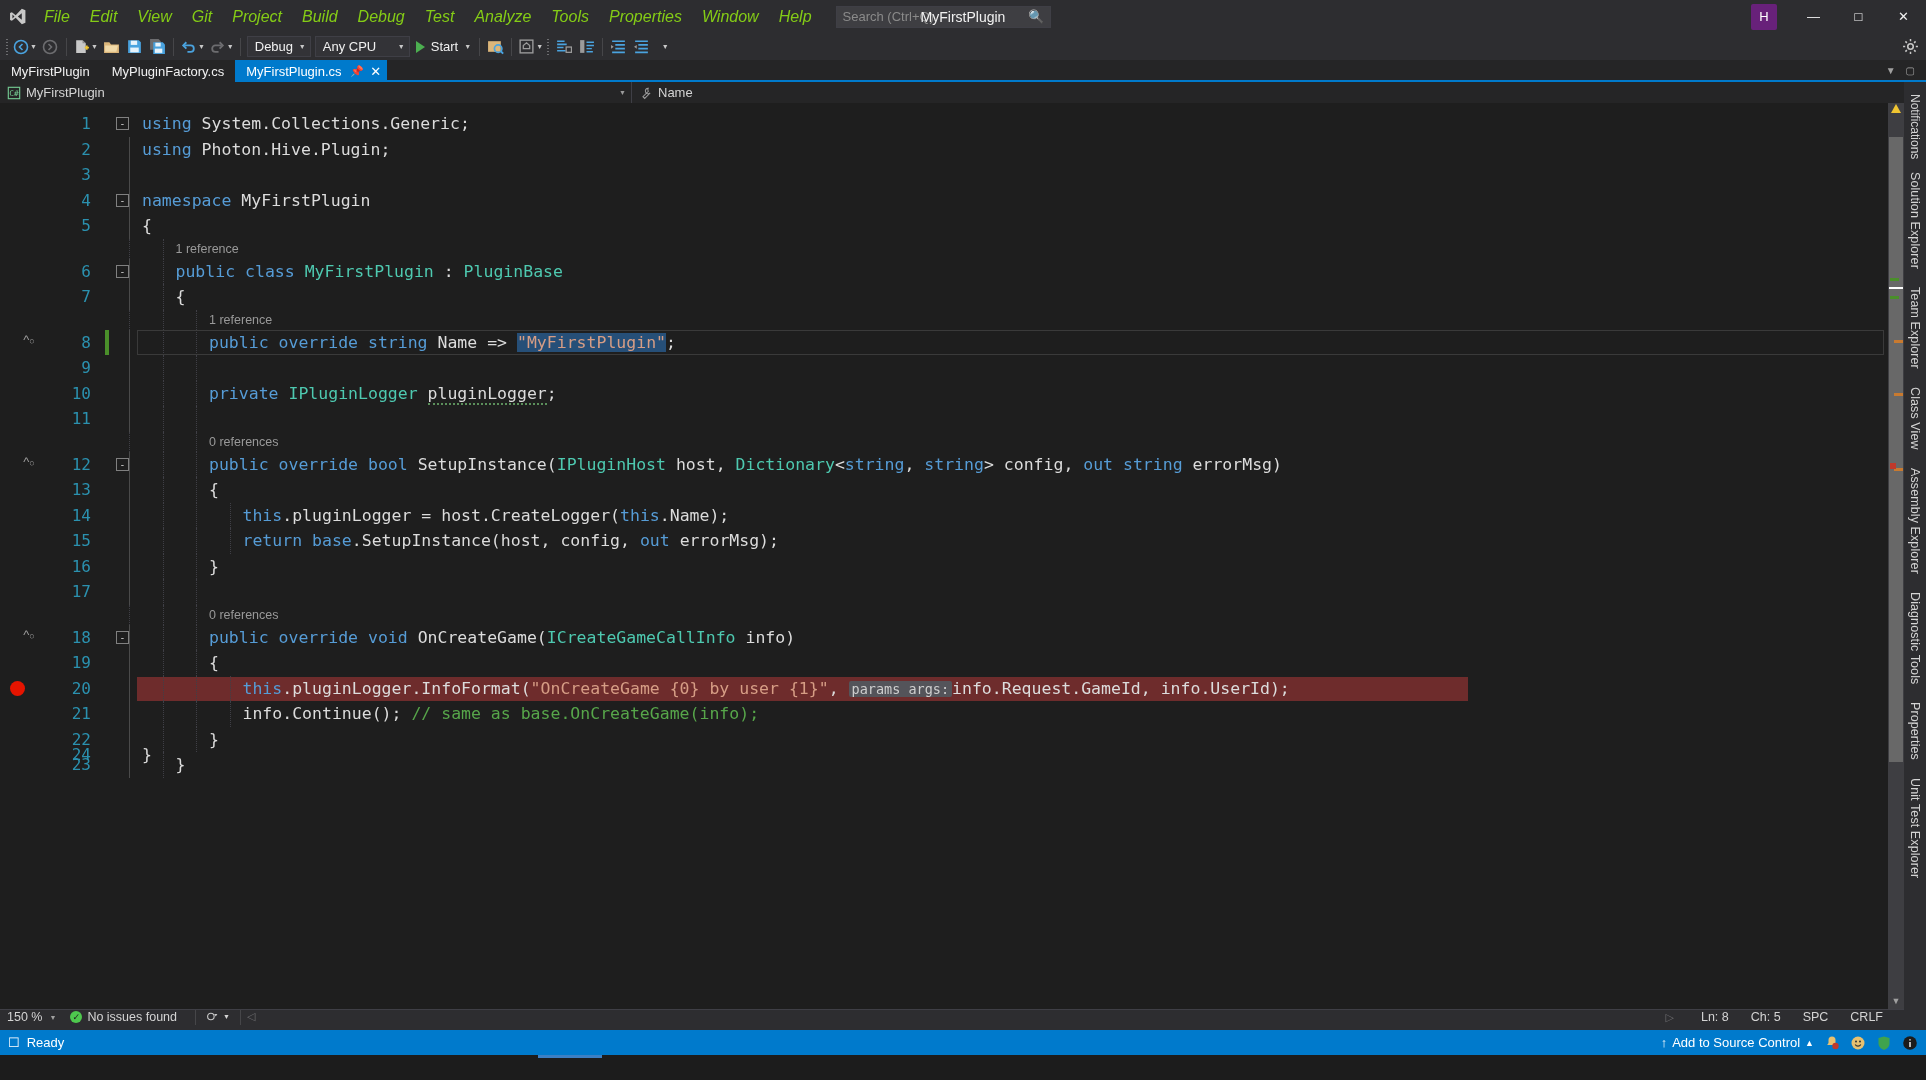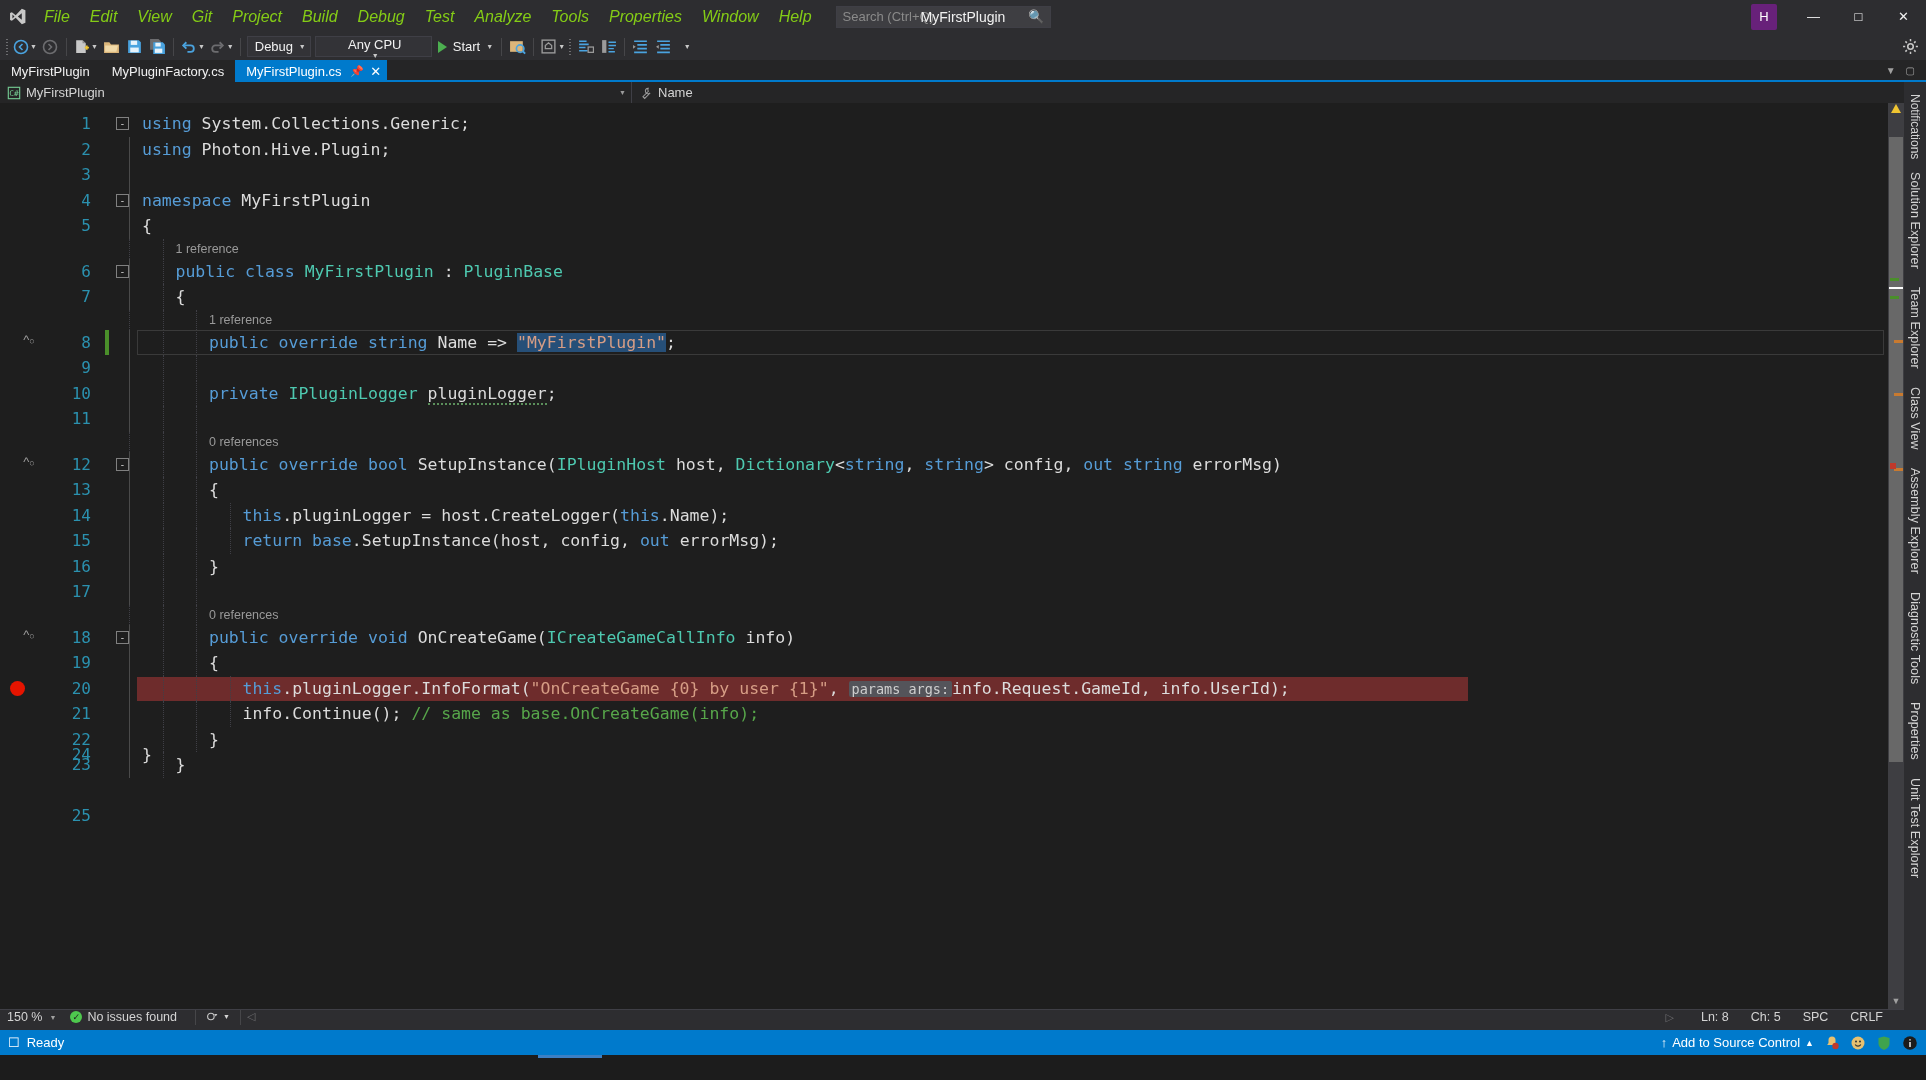--- a/index.html
+++ b/index.html
@@ -62,21 +62,21 @@
     color:#c8c8c8; font-size:13px; padding:0 2px; position:relative;
   }
   .tb-sep { width:1px; height:18px; background:#464649; margin:0 4px; }
   .tb-caret { font-size:7px; color:#c8c8c8; margin-left:1px; }
   .tb-combo {
     height:21px; background:#333337; border:1px solid #3f3f46;
     display:flex; align-items:center; justify-content:space-between;
     color:#f1f1f1; font-size:13px; padding:0 4px 0 7px; margin:0 2px;
   }
   .combo-debug { width:64px; }
-  .combo-cpu { width:117px;flex-direction:column; }
+  .combo-cpu { width:95px; }
   .start-btn { display:flex; align-items:center; color:#f1f1f1; font-size:13px; height:23px; padding:0 4px; }
   .play-tri {
     width:0; height:0; border-left:9px solid #4caf50;
     border-top:6px solid transparent; border-bottom:6px solid transparent;
     margin-right:6px;
   }
   .tb-right { margin-left:auto; display:flex; align-items:center; padding-right:4px; }
 
   
   .tabrow {
@@ -470,21 +470,20 @@
               <div style="position: absolute; top: 0px; height: 20px; width: 1px; left: 162.5px; border-left: 1px dotted rgb(63, 63, 70);"></div>
               <div style="position: absolute; top: 0px; height: 20px; width: 1px; left: 196px; border-left: 1px dotted rgb(63, 63, 70);"></div>
             </div>
             <div class="code-line" style="position: absolute; top: 521.5px; left: 0px; right: 0px;"><div class="gutter-ico" style="top: 2px;">^<span style="font-size:9px">○</span></div><div class="ln">18</div><div class="fold">-</div><div style="position: absolute; top: 0px; height: 25.5px; width: 1px; left: 129px; border-left: 1px solid rgb(74, 74, 74);"></div><div style="position: absolute; top: 0px; height: 25.5px; width: 1px; left: 162.5px; border-left: 1px dotted rgb(63, 63, 70);"></div><div style="position: absolute; top: 0px; height: 25.5px; width: 1px; left: 196px; border-left: 1px dotted rgb(63, 63, 70);"></div><div class="code-text" style="left: 209px;"><span class="kw">public </span><span class="kw">override </span><span class="kw">void </span><span class="pln">OnCreateGame</span><span class="pln">(</span><span class="typ">ICreateGameCallInfo</span><span class="pln"> info)</span></div></div>
             <div class="code-line" style="position: absolute; top: 547px; left: 0px; right: 0px;"><div class="ln">19</div><div style="position: absolute; top: 0px; height: 25.5px; width: 1px; left: 129px; border-left: 1px solid rgb(74, 74, 74);"></div><div style="position: absolute; top: 0px; height: 25.5px; width: 1px; left: 162.5px; border-left: 1px dotted rgb(63, 63, 70);"></div><div style="position: absolute; top: 0px; height: 25.5px; width: 1px; left: 196px; border-left: 1px dotted rgb(63, 63, 70);"></div><div class="code-text" style="left: 209px;"><span class="pln">{</span></div></div>
             <div class="code-line" style="position: absolute; top: 572.5px; left: 0px; right: 0px;"><div class="err-line-bg" style="top: 1px; right: 420px;"></div><div class="bp-dot"></div><div class="ln">20</div><div style="position: absolute; top: 0px; height: 25.5px; width: 1px; left: 129px; border-left: 1px solid rgb(74, 74, 74);"></div><div style="position: absolute; top: 0px; height: 25.5px; width: 1px; left: 162.5px; border-left: 1px dotted rgb(63, 63, 70);"></div><div style="position: absolute; top: 0px; height: 25.5px; width: 1px; left: 196px; border-left: 1px dotted rgb(63, 63, 70);"></div><div style="position: absolute; top: 0px; height: 25.5px; width: 1px; left: 229.5px; border-left: 1px dotted rgb(63, 63, 70);"></div><div class="code-text" style="left: 242.5px;"><span class="kw">this</span><span class="pln">.pluginLogger.InfoFormat(</span><span class="str">"OnCreateGame {0} by user {1}"</span><span class="pln">, </span><span class="hint">params args:</span><span class="pln">info.Request.GameId, info.UserId);</span></div></div>
             <div class="code-line" style="position: absolute; top: 598px; left: 0px; right: 0px;"><div class="ln">21</div><div style="position: absolute; top: 0px; height: 25.5px; width: 1px; left: 129px; border-left: 1px solid rgb(74, 74, 74);"></div><div style="position: absolute; top: 0px; height: 25.5px; width: 1px; left: 162.5px; border-left: 1px dotted rgb(63, 63, 70);"></div><div style="position: absolute; top: 0px; height: 25.5px; width: 1px; left: 196px; border-left: 1px dotted rgb(63, 63, 70);"></div><div style="position: absolute; top: 0px; height: 25.5px; width: 1px; left: 229.5px; border-left: 1px dotted rgb(63, 63, 70);"></div><div class="code-text" style="left: 242.5px;"><span class="pln">info.Continue(); </span><span class="cmt">// same as base.OnCreateGame(info);</span></div></div>
             <div class="code-line" style="position: absolute; top: 623.5px; left: 0px; right: 0px;"><div class="ln">22</div><div style="position: absolute; top: 0px; height: 25.5px; width: 1px; left: 129px; border-left: 1px solid rgb(74, 74, 74);"></div><div style="position: absolute; top: 0px; height: 25.5px; width: 1px; left: 162.5px; border-left: 1px dotted rgb(63, 63, 70);"></div><div style="position: absolute; top: 0px; height: 25.5px; width: 1px; left: 196px; border-left: 1px dotted rgb(63, 63, 70);"></div><div class="code-text" style="left: 209px;"><span class="pln">}</span></div></div>
             <div class="code-line" style="position: absolute; top: 649px; left: 0px; right: 0px;"><div class="ln">23</div><div style="position: absolute; top: 0px; height: 25.5px; width: 1px; left: 129px; border-left: 1px solid rgb(74, 74, 74);"></div><div style="position: absolute; top: 0px; height: 25.5px; width: 1px; left: 162.5px; border-left: 1px dotted rgb(63, 63, 70);"></div><div class="code-text" style="left: 175.5px;"><span class="pln">}</span></div></div>
             <div class="code-line" style="position: absolute; top: 639px; left: 0px; right: 0px;"><div class="ln">24</div><div style="position: absolute; top: 0px; height: 25.5px; width: 1px; left: 129px; border-left: 1px solid rgb(74, 74, 74);"></div><div class="code-text" style="left: 142px;"><span class="pln">}</span></div></div>
-            <div class="code-line" style="position: absolute; top: 700px; left: 0px; right: 0px;"><div class="ln">25</div><div class="code-text" style="left: 142px;"></div></div>
           </div>
         <div class="scrollmap">
           <div class="up-arrow">▲</div>
           <div class="warn-tri" style="top:1px"></div>
           <div class="map-thumb" style="top:34px; height:625px;"></div>
           <div class="map-mark" style="top:175px; left:2px; background:#4a8f2a;"></div>
           <div class="map-mark" style="top:193px; left:2px; background:#4a8f2a;"></div>
           <div class="map-mark" style="top:184px; left:1px; width:14px; height:2px; background:#ffffff;"></div>
           <div class="map-mark" style="top:237px; left:6px; background:#c87a30;"></div>
           <div class="map-mark" style="top:290px; left:6px; background:#c87a30;"></div>

